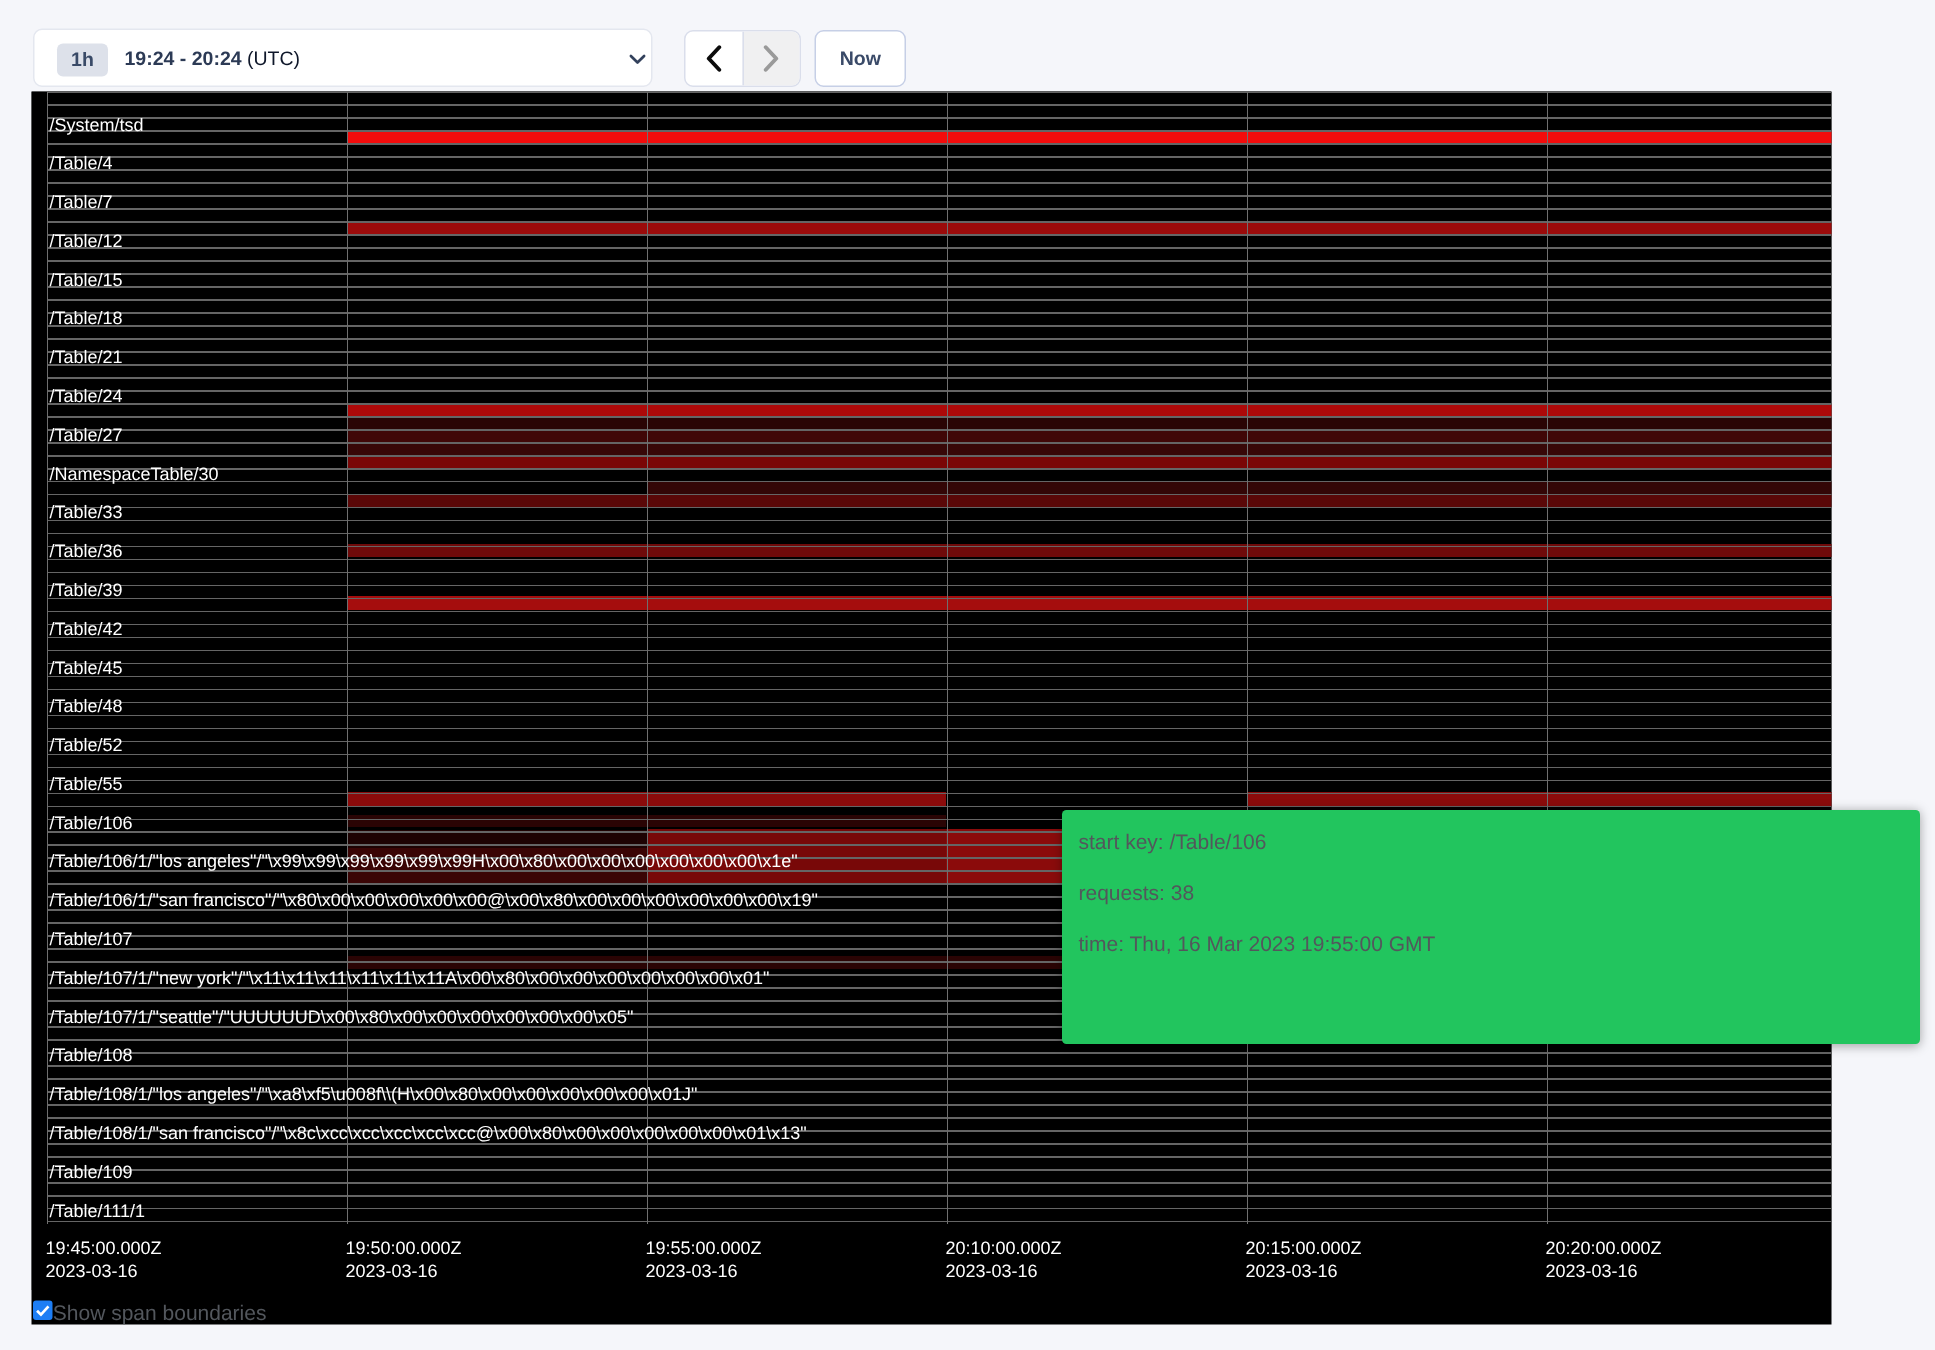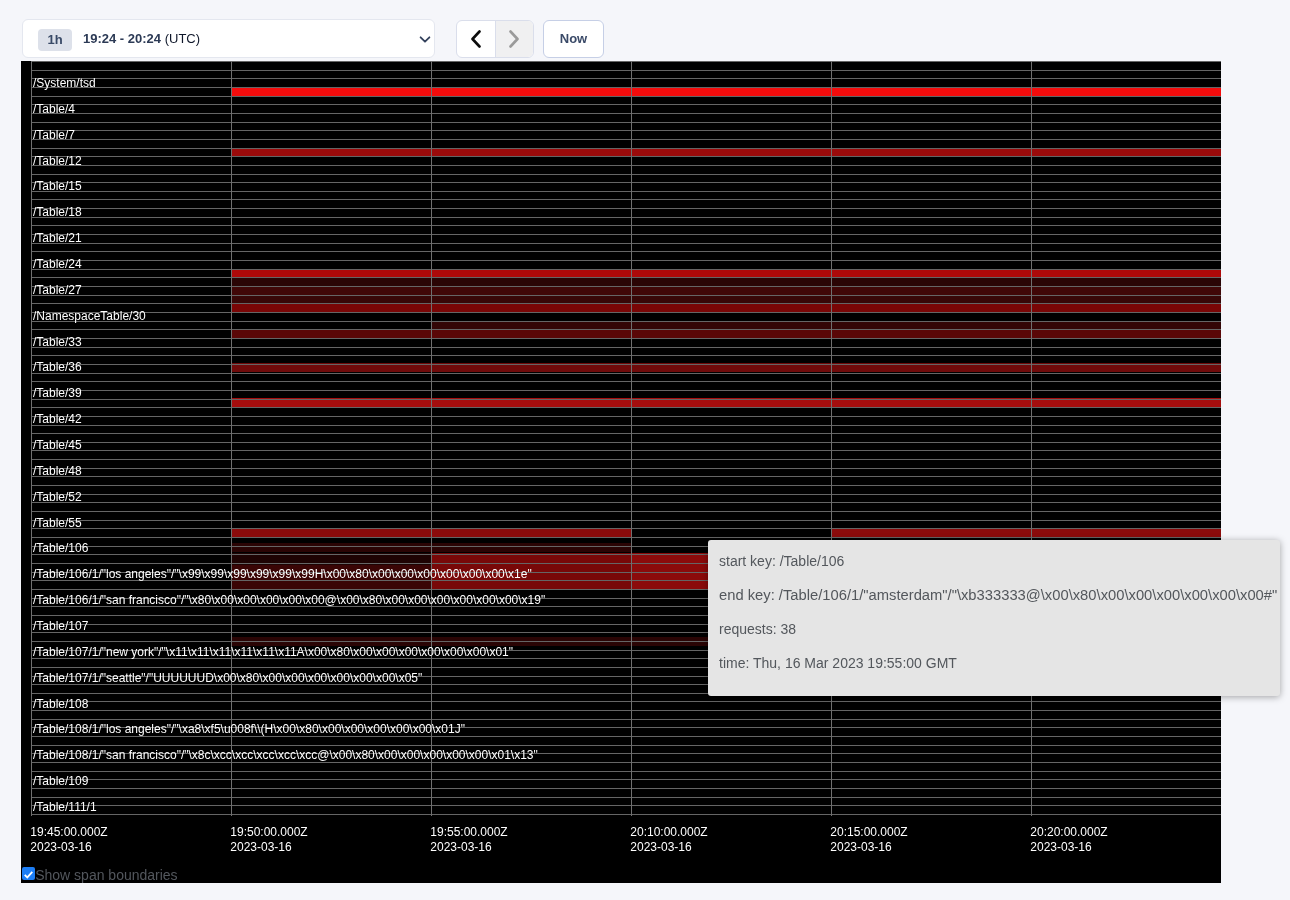--- a/index.html
+++ b/index.html
@@ -6,21 +6,21 @@
   .picker { position:absolute; left:22px; top:19px; width:413px; height:39px; background:#fff; border:1px solid #e4e7ef; border-radius:6px; }
   .badge { position:absolute; left:15px; top:9px; width:34px; height:22px; background:#dde1ea; border-radius:4px; font-size:13px; font-weight:bold; color:#394a67; text-align:center; line-height:22px; }
   .range { position:absolute; left:60px; top:0; height:37px; line-height:37px; font-size:13px; font-weight:bold; color:#2c3a55; white-space:pre; }
   .range .utc { font-weight:normal; color:#0f172a; }
   .pchev { position:absolute; left:395px; top:0px; }
   .arrows { position:absolute; left:456px; top:20px; width:78px; height:38px; border:1px solid #dadeeb; border-radius:6px; overflow:hidden; display:flex; background:#fff; }
   .arrows .ab { width:39px; height:100%; display:flex; align-items:center; justify-content:center; }
   .arrows .ab.dis { background:#f0f0f1; border-left:1px solid #dadeeb; }
   .nowbtn { position:absolute; left:543px; top:20px; width:61px; height:38px; background:#fff; border:1px solid #c6cfe6; border-radius:6px; font-size:13px; font-weight:bold; color:#3a4a68; text-align:center; line-height:36px; }
   .hm { position:absolute; left:21px; top:61px; width:1200px; height:822px; background:#000; }
-  .tip { position:absolute; left:708px; top:540px; width:572px; height:156px; background:#e5e5e5; border-radius:3px; box-shadow:0 1px 7px rgba(0,0,0,0.35); padding:13px 0 0 11px; font-size:14px; color:#53575c; }
+  .tip { position:absolute; left:708px; top:540px; width:572px; height:156px; background:#22c55e; border-radius:3px; box-shadow:0 1px 7px rgba(0,0,0,0.35); padding:13px 0 0 11px; font-size:14px; color:#53575c; }
   .tip div { margin-bottom:18.2px; white-space:pre; }
   .tip .ek { font-size:14.75px; margin-bottom:17.4px; }
   .cbrow { position:absolute; left:22px; top:867px; height:18px; }
   .cbox { position:absolute; left:0; top:0px; width:12.5px; height:13px; background:#1d7ef5; border-radius:2px; }
   .cblbl { position:absolute; left:13.2px; top:0px; font-size:14px; color:#53575d; white-space:pre; }
 </style></head>
 <body>
 <div class="picker">
   <div class="badge">1h</div>
   <div class="range">19:24 - 20:24 <span class="utc">(UTC)</span></div>
@@ -107,21 +107,20 @@
 <text x="609.3" y="790">2023-03-16</text>
 <text x="809.3" y="775">20:15:00.000Z</text>
 <text x="809.3" y="790">2023-03-16</text>
 <text x="1009.3" y="775">20:20:00.000Z</text>
 <text x="1009.3" y="790">2023-03-16</text>
 </g>
 </svg>
 </div>
 <div class="tip">
   <div>start key: /Table/106</div>
-  <div class="ek">end key: /Table/106/1/"amsterdam"/"\xb333333@\x00\x80\x00\x00\x00\x00\x00\x00#"</div>
   <div>requests: 38</div>
   <div>time: Thu, 16 Mar 2023 19:55:00 GMT</div>
 </div>
 <div class="cbrow">
   <div class="cbox"><svg width="13" height="13" viewBox="0 0 13 13">
         <path d="M2.7 6.8 5.3 9.4 10.3 3.9" fill="none" stroke="#fff" stroke-width="1.8"></path>
       </svg></div>
   <div class="cblbl">Show span boundaries</div>
 </div>
 

